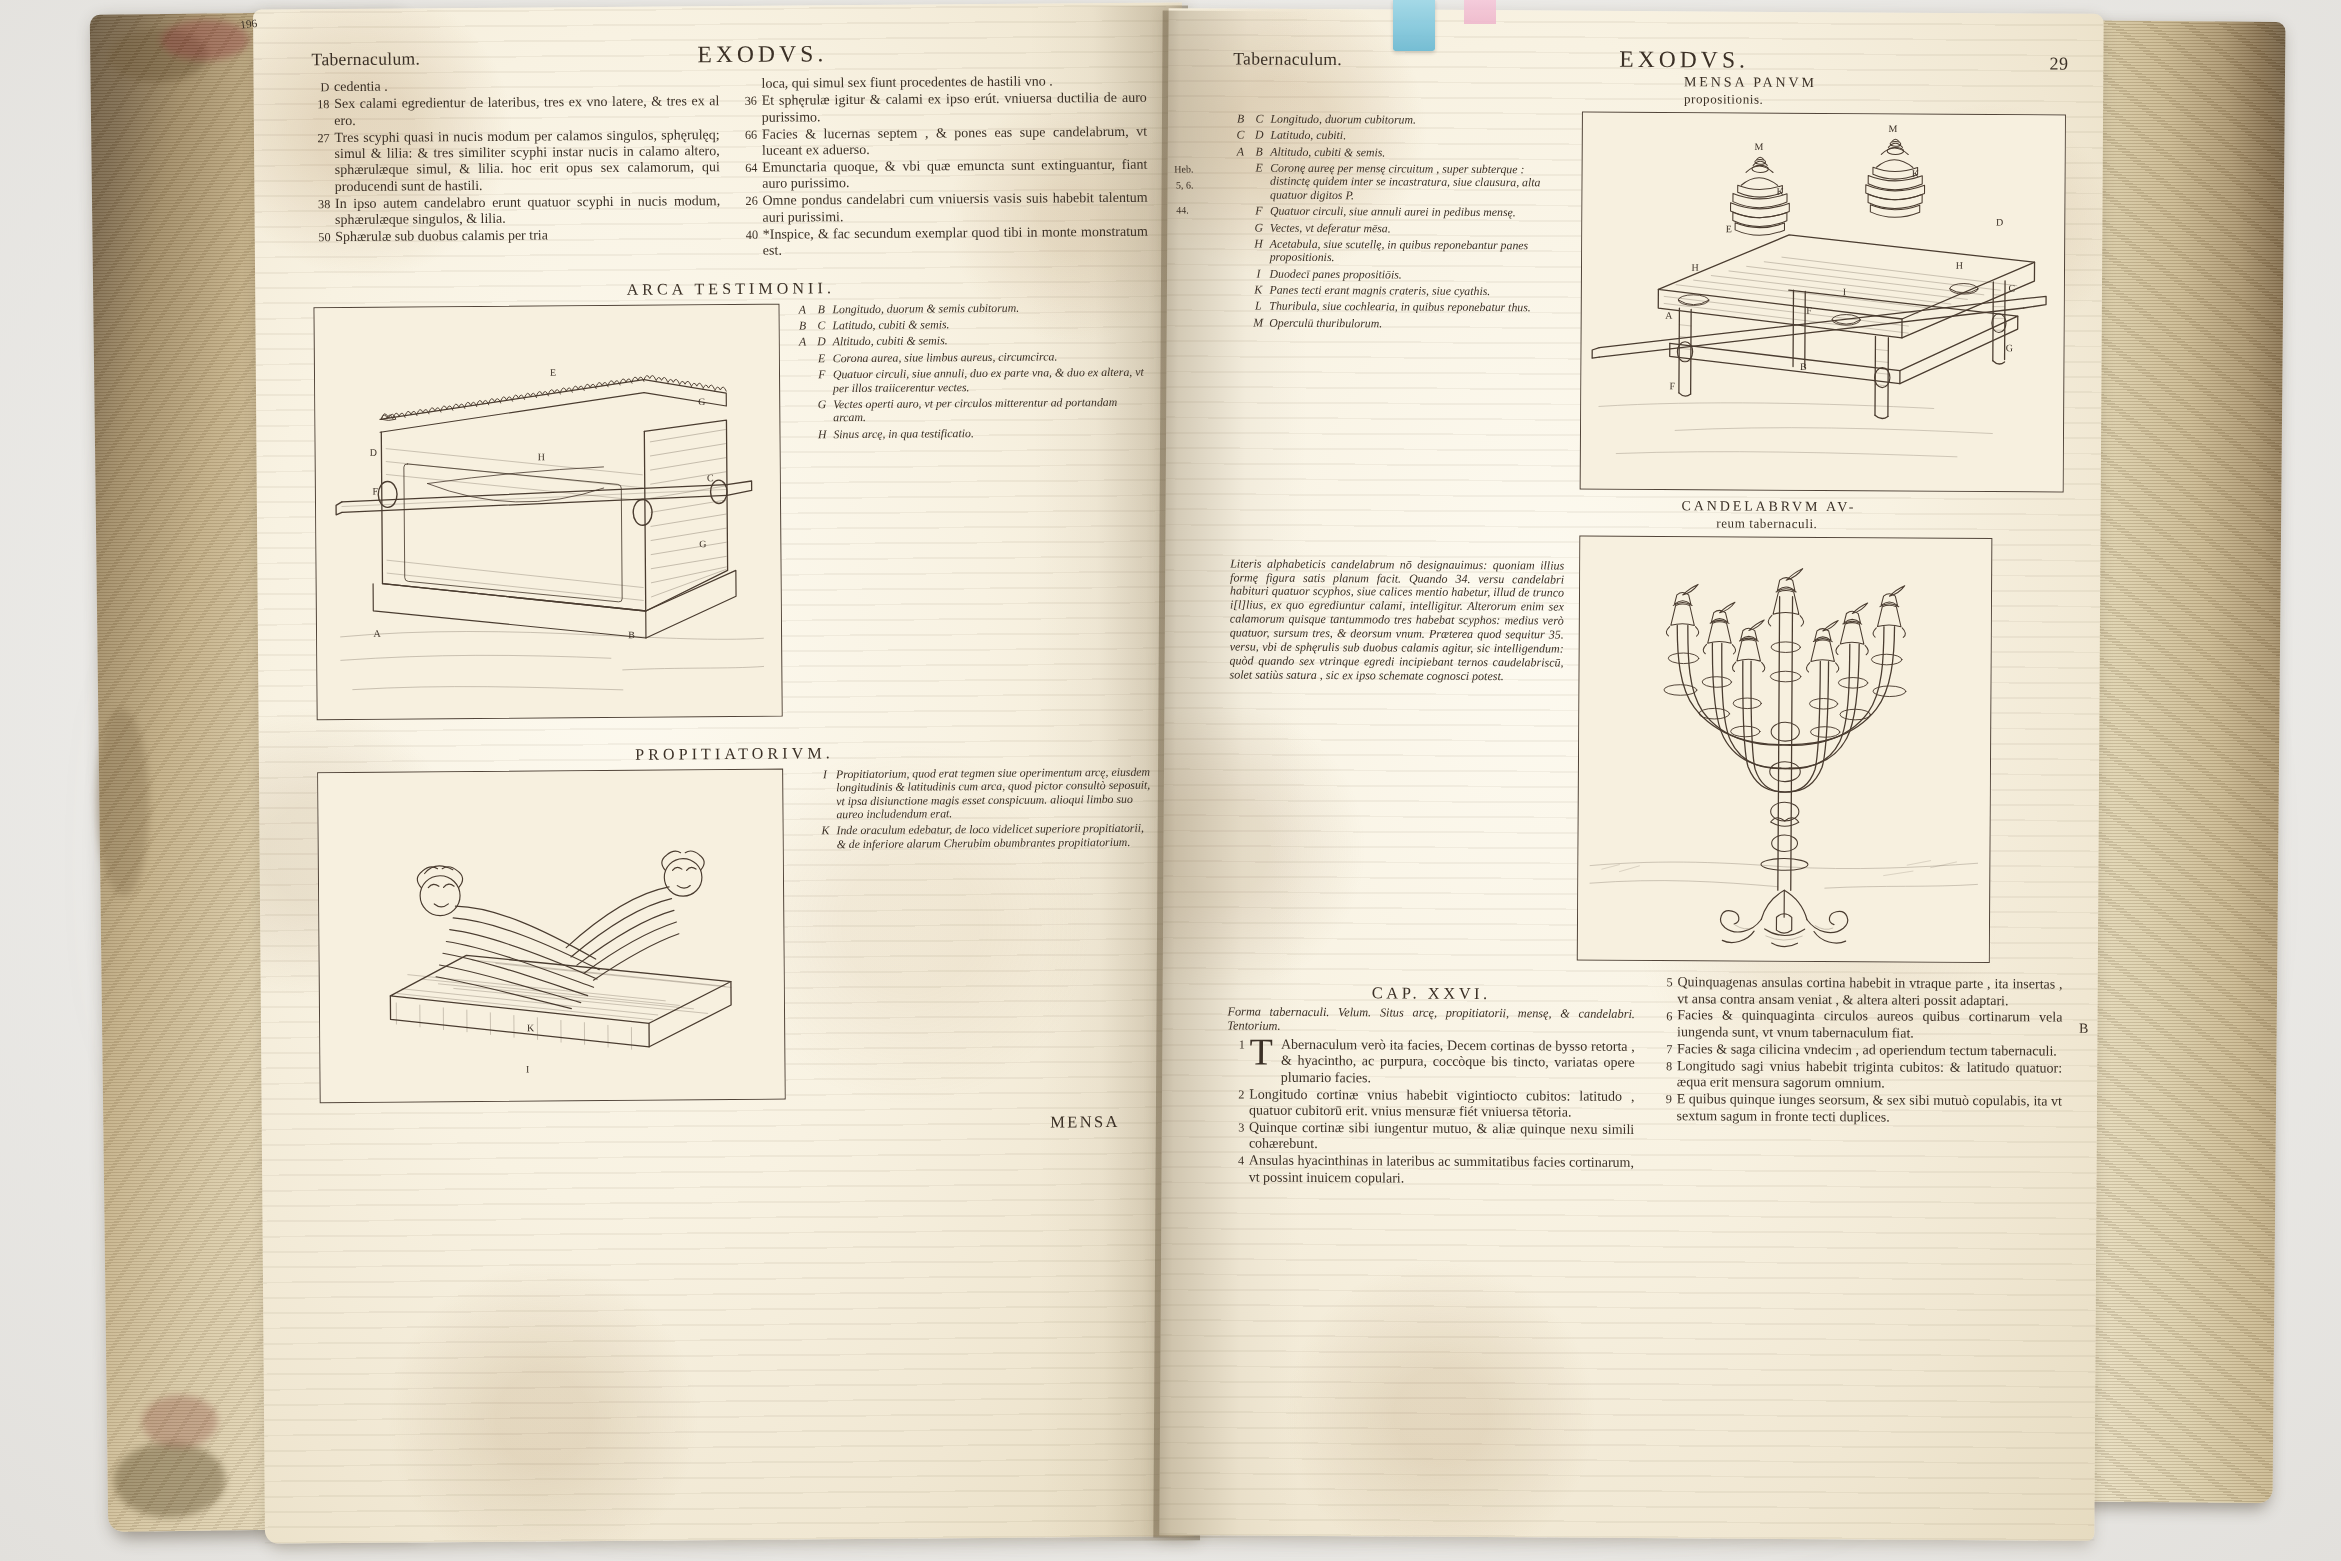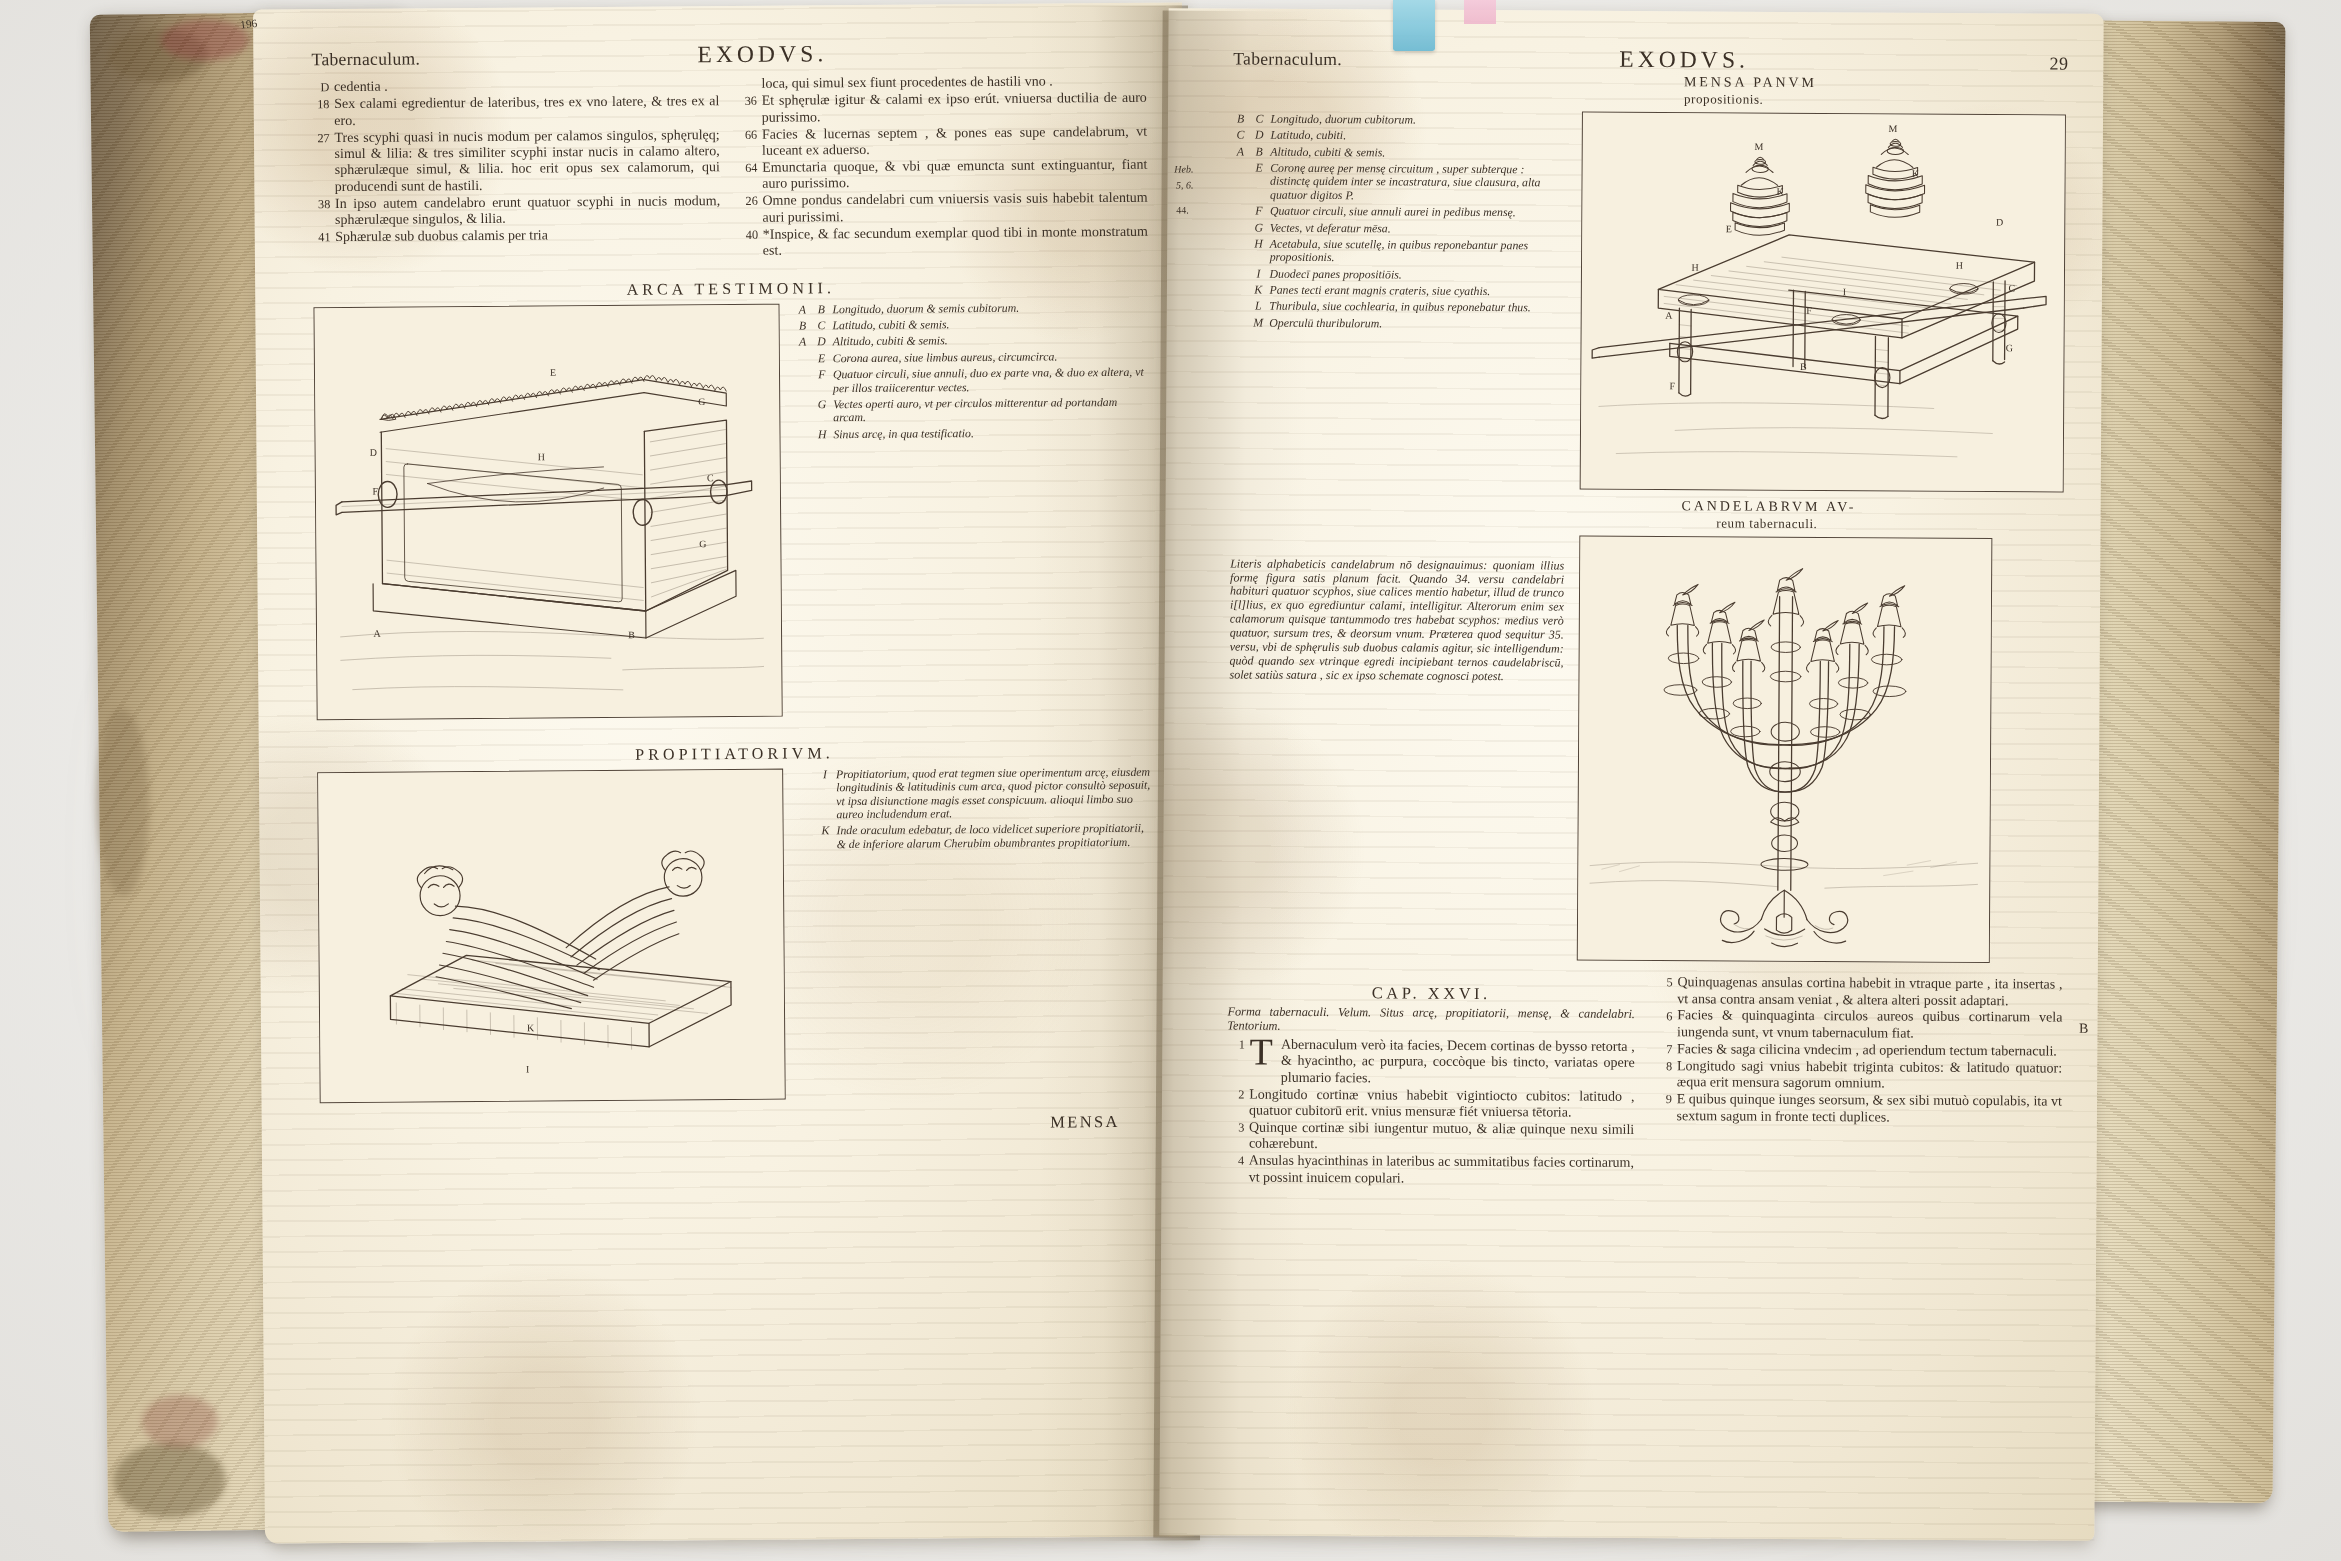--- a/index.html
+++ b/index.html
@@ -164,21 +164,21 @@
   }
   .capsum{font-style:italic;font-size:12.3px;line-height:1.15;text-align:justify;margin-bottom:3.5px;}
 
   .dropcapline{display:flex;gap:5.9px;}
   .dropcap{font-size:38px;line-height:.84;padding-right:2.4px;}
 
   .catchword{
     text-align:right;font-size:16.5px;letter-spacing:2.4px;margin-top:15.3px;padding-right:35px;
   }
   .sidenote{
-    position:absolute;font-style:italic;font-size:10px;line-height:1.1;text-align:left;
+    position:absolute;font-size:10px;line-height:1.1;text-align:left;
   }
   .marg{position:absolute;font-size:11.2px;}
 
   
   svg.art{display:block;}
   .ink{stroke:#4a3c30;fill:none;stroke-linecap:round;stroke-linejoin:round;}
   .lbl{font-family:"Liberation Serif",serif;font-size:17px;fill:#3a2f25;}
 </style>
 </head>
 <body>
@@ -236,21 +236,21 @@
         </div>
         <div class="v">
           <div class="vn">27</div>
           <div class="vt">Tres scyphi quasi in nucis modum per calamos singulos, sphęrulęq; simul &amp; lilia: &amp; tres similiter scyphi instar nucis in calamo altero, sphærulæque simul, &amp; lilia. hoc erit opus sex calamorum, qui producendi sunt de hastili.</div>
         </div>
         <div class="v">
           <div class="vn">38</div>
           <div class="vt">In ipso autem candelabro erunt quatuor scyphi in nucis modum, sphærulæque singulos, &amp; lilia.</div>
         </div>
         <div class="v">
-          <div class="vn">41</div>
+          <div class="vn">50</div>
           <div class="vt">Sphærulæ sub duobus calamis per tria</div>
         </div>
       </div>
 
       <div class="col verses" style="position:relative;">
         <div class="v">
           <div class="vn"></div>
           <div class="vt">loca, qui simul sex fiunt procedentes de hastili vno .</div>
         </div>
         <div class="v">

